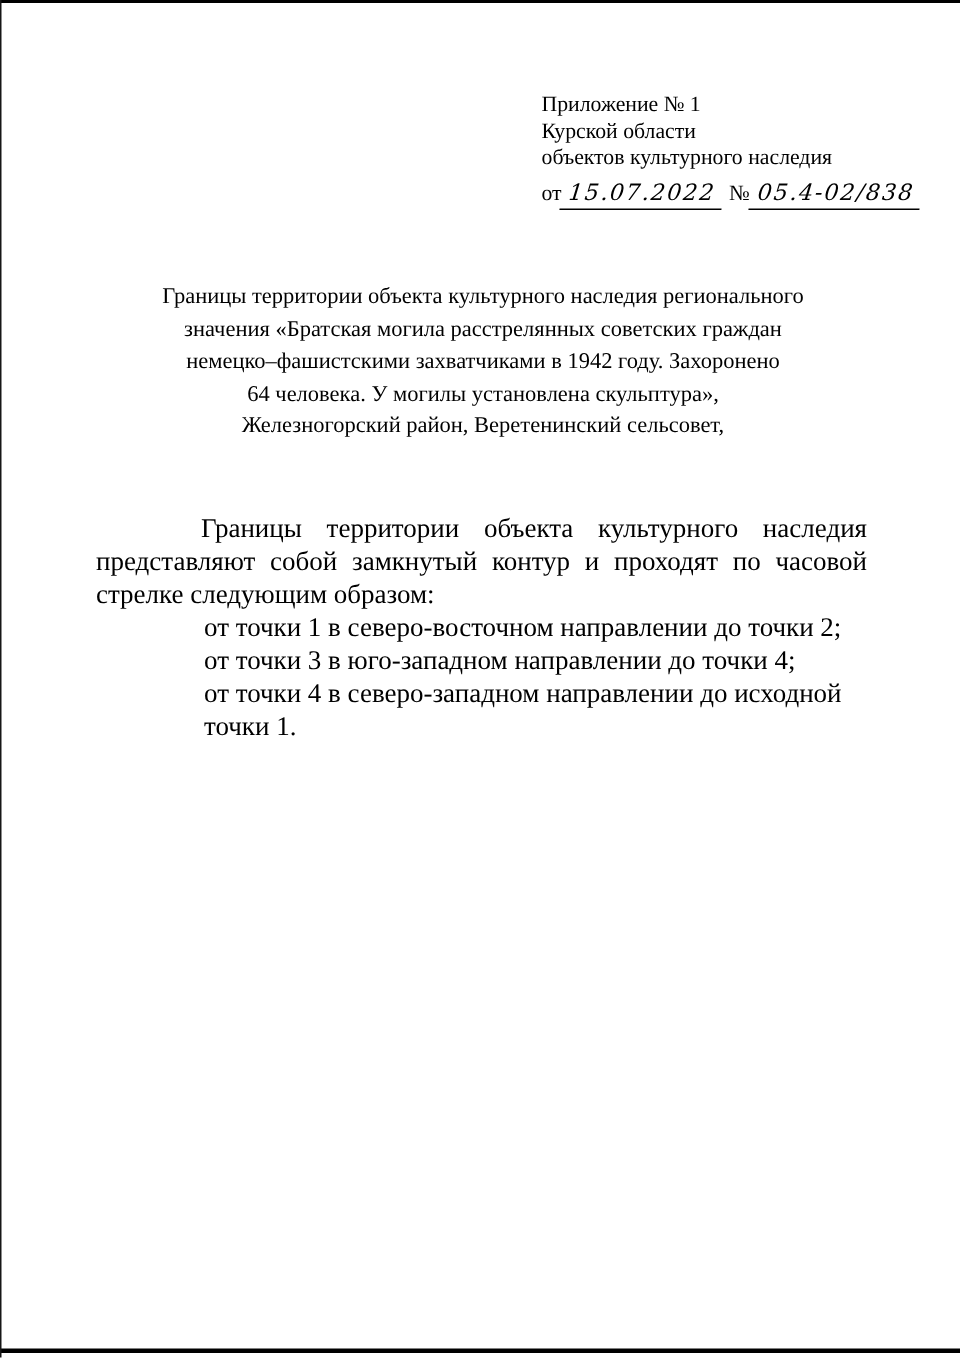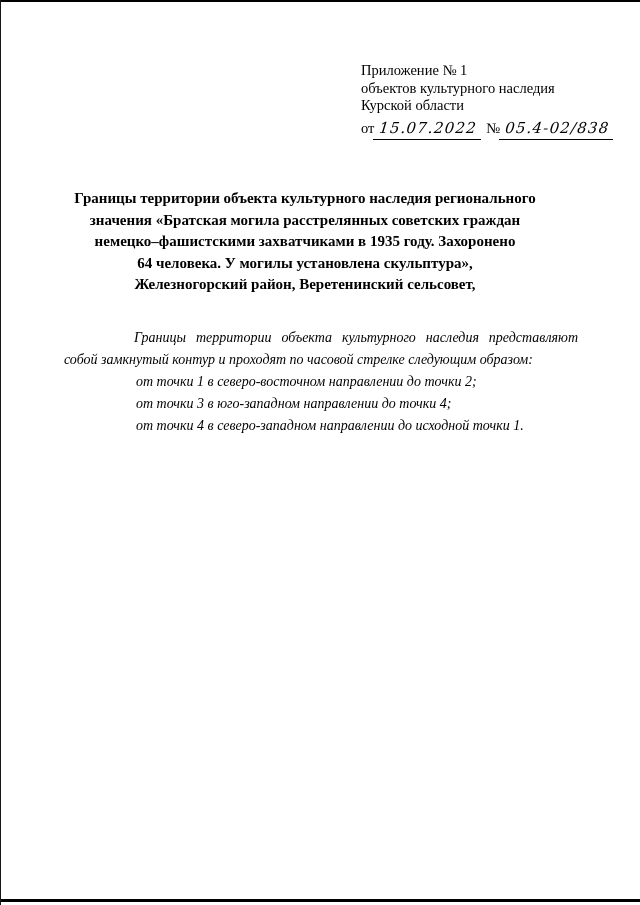--- a/index.html
+++ b/index.html
@@ -40,68 +40,67 @@
     transform: skewX(-6deg);
     display: inline-block;
   }
   .underline {
     border-bottom: 1px solid #000;
     padding: 0 5px 1px 5px;
   }
 
   .title-block {
     position: absolute;
-    left: 45px;
+    left: 62px;
     top: 188px;
     width: 520px;
     text-align: center;
-    font-weight: bold;
+    font-weight: normal;
     font-size: 15px;
     line-height: 21.5px;
   }
 
   .body-block {
     position: absolute;
     left: 64px;
-    top: 327px;
+    top: 341px;
     width: 514px;
-    font-size: 14px;
+    font-size: 18px;
     line-height: 22px;
-    font-style: italic;
   }
   .para {
     text-align: justify;
     text-indent: 70px;
     margin: 0 0 0 0;
   }
   .list-line {
     padding-left: 72px;
   }
 </style>
 </head>
 <body>
 
 <div class="edge-top"></div>
 <div class="edge-bottom"></div>
 <div class="edge-left"></div>
 
 <div class="header-block">
   <div class="header-line">Приложение № 1</div>
+  <div class="header-line">Курской области</div>
   <div class="header-line">объектов культурного наследия</div>
-  <div class="header-line">Курской области</div>
   <div class="date-line">
     <span>от</span><span class="hw underline">15.07.2022</span>
     <span>№</span><span class="hw underline">05.4-02/838</span>
   </div>
 </div>
 
 <div class="title-block">
   <div>Границы территории объекта культурного наследия регионального</div>
   <div>значения «Братская могила расстрелянных советских граждан</div>
-  <div>немецко–фашистскими захватчиками в 1935 году. Захоронено</div>
+  <div>немецко–фашистскими захватчиками в 1942 году. Захоронено</div>
   <div>64 человека. У могилы установлена скульптура»,</div>
   <div>Железногорский район, Веретенинский сельсовет,</div>
 </div>
 
 <div class="body-block">
   <p class="para">Границы территории объекта культурного наследия представляют собой замкнутый контур и проходят по часовой стрелке следующим образом:</p>
   <div class="list-line">от точки 1 в северо-восточном направлении до точки 2;</div>
   <div class="list-line">от точки 3 в юго-западном направлении до точки 4;</div>
   <div class="list-line">от точки 4 в северо-западном направлении до исходной точки 1.</div>
 </div>

